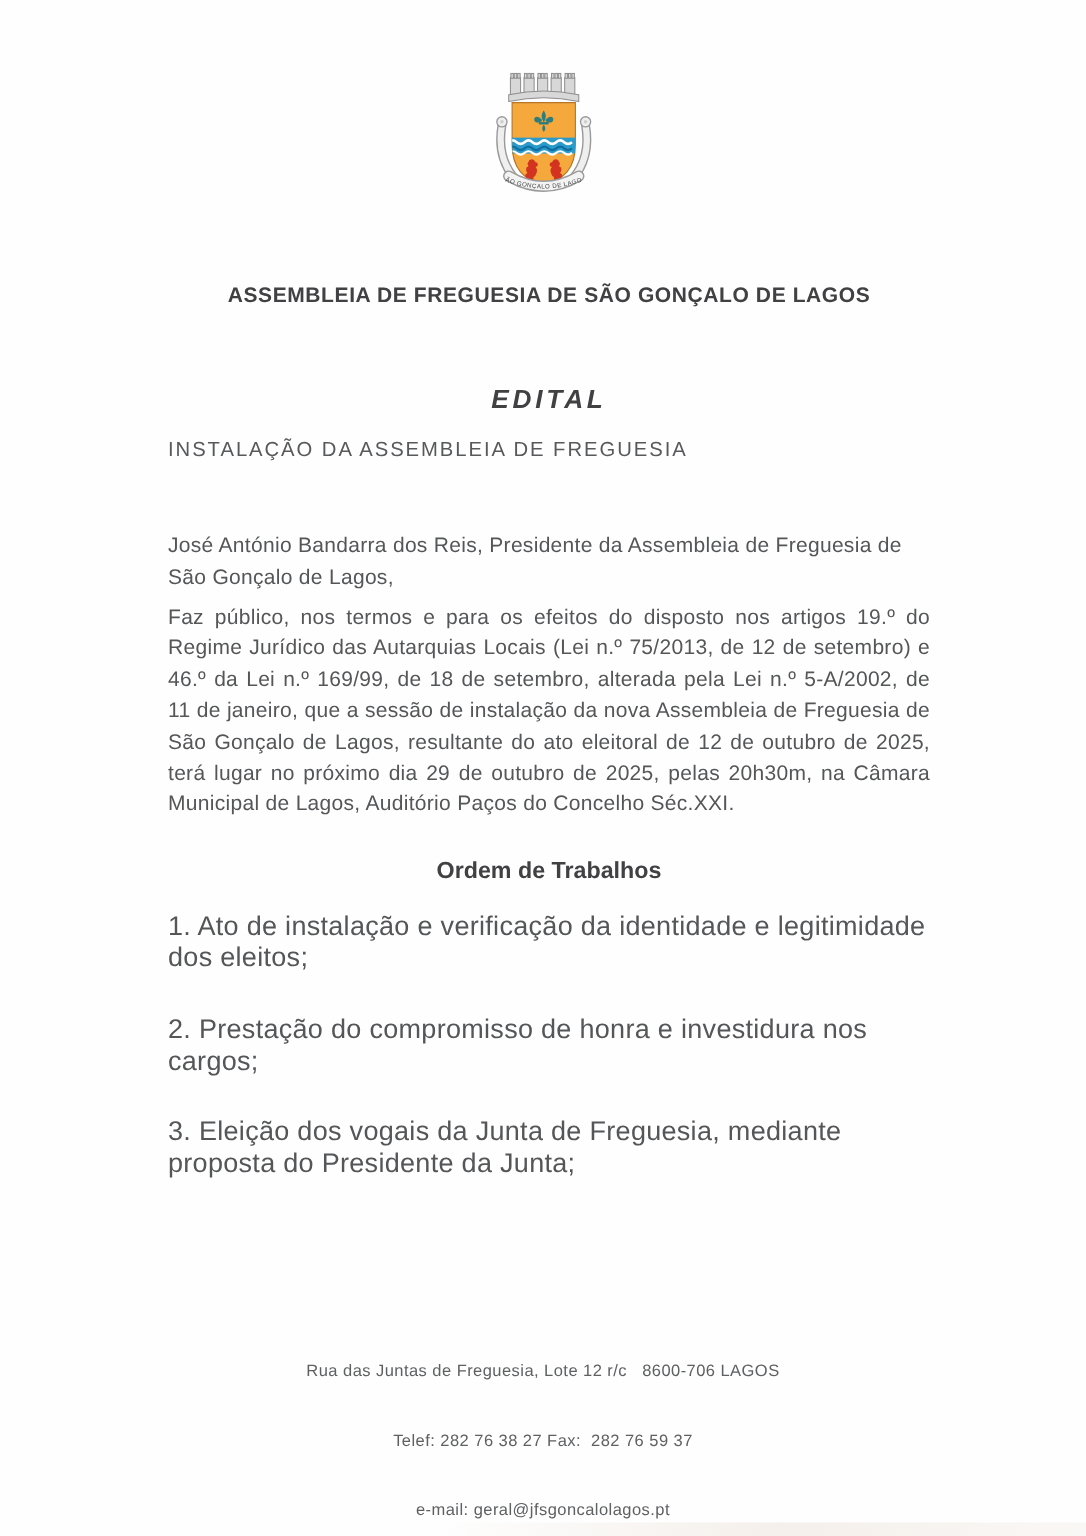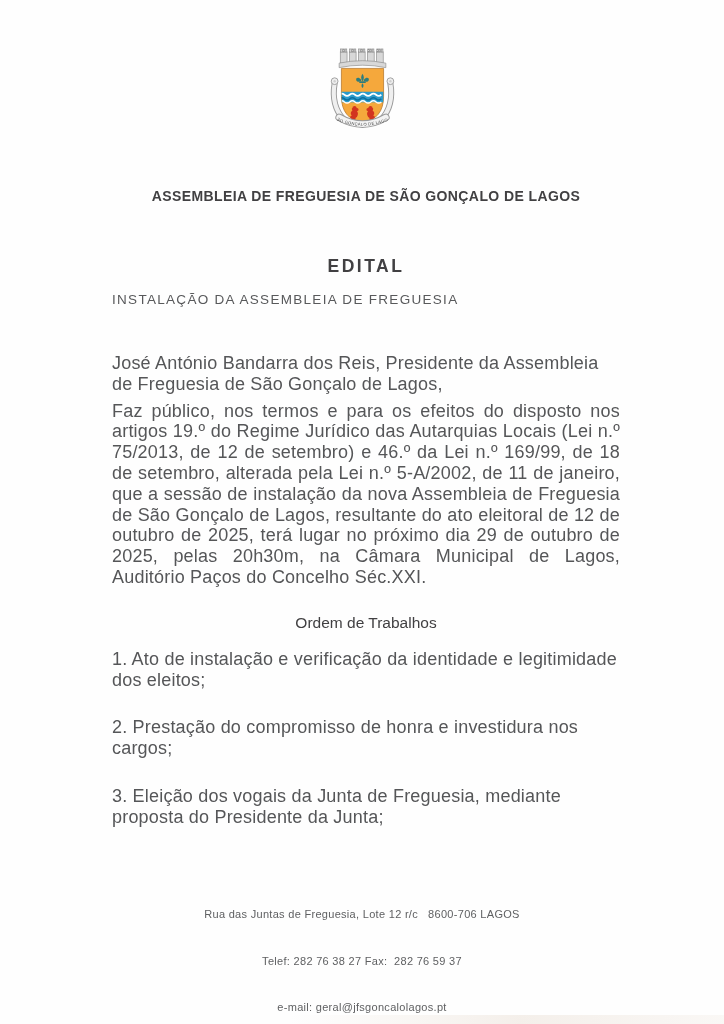--- a/index.html
+++ b/index.html
@@ -35,46 +35,47 @@
     color: #414042;
   }
 
   .doc-title {
     margin-top: 52px;
     text-align: center;
     font-size: 17.5px;
     font-weight: bold;
     letter-spacing: 2.5px;
     color: #414042;
+    font-style: italic;
   }
 
   .doc-subtitle {
     margin-top: 15px;
     text-align: left;
     font-size: 13.5px;
     letter-spacing: 1.3px;
     color: #58595b;
   }
 
   .body-text { margin-top: 46px; }
 
   .para {
-    font-size: 18px;
+    font-size: 14px;
     line-height: 20.8px;
     letter-spacing: 0.2px;
     color: #555658;
     margin-bottom: 6px;
   }
   .para.justified { text-align: justify; }
 
   .agenda-heading {
     margin-top: 26px;
     text-align: center;
     font-size: 15.5px;
-    font-weight: normal;
+    font-weight: bold;
     color: #414042;
   }
 
   .agenda { margin-top: 17px; }
 
   .agenda-item {
     font-size: 18px;
     line-height: 20.8px;
     letter-spacing: 0.2px;
     color: #555658;

